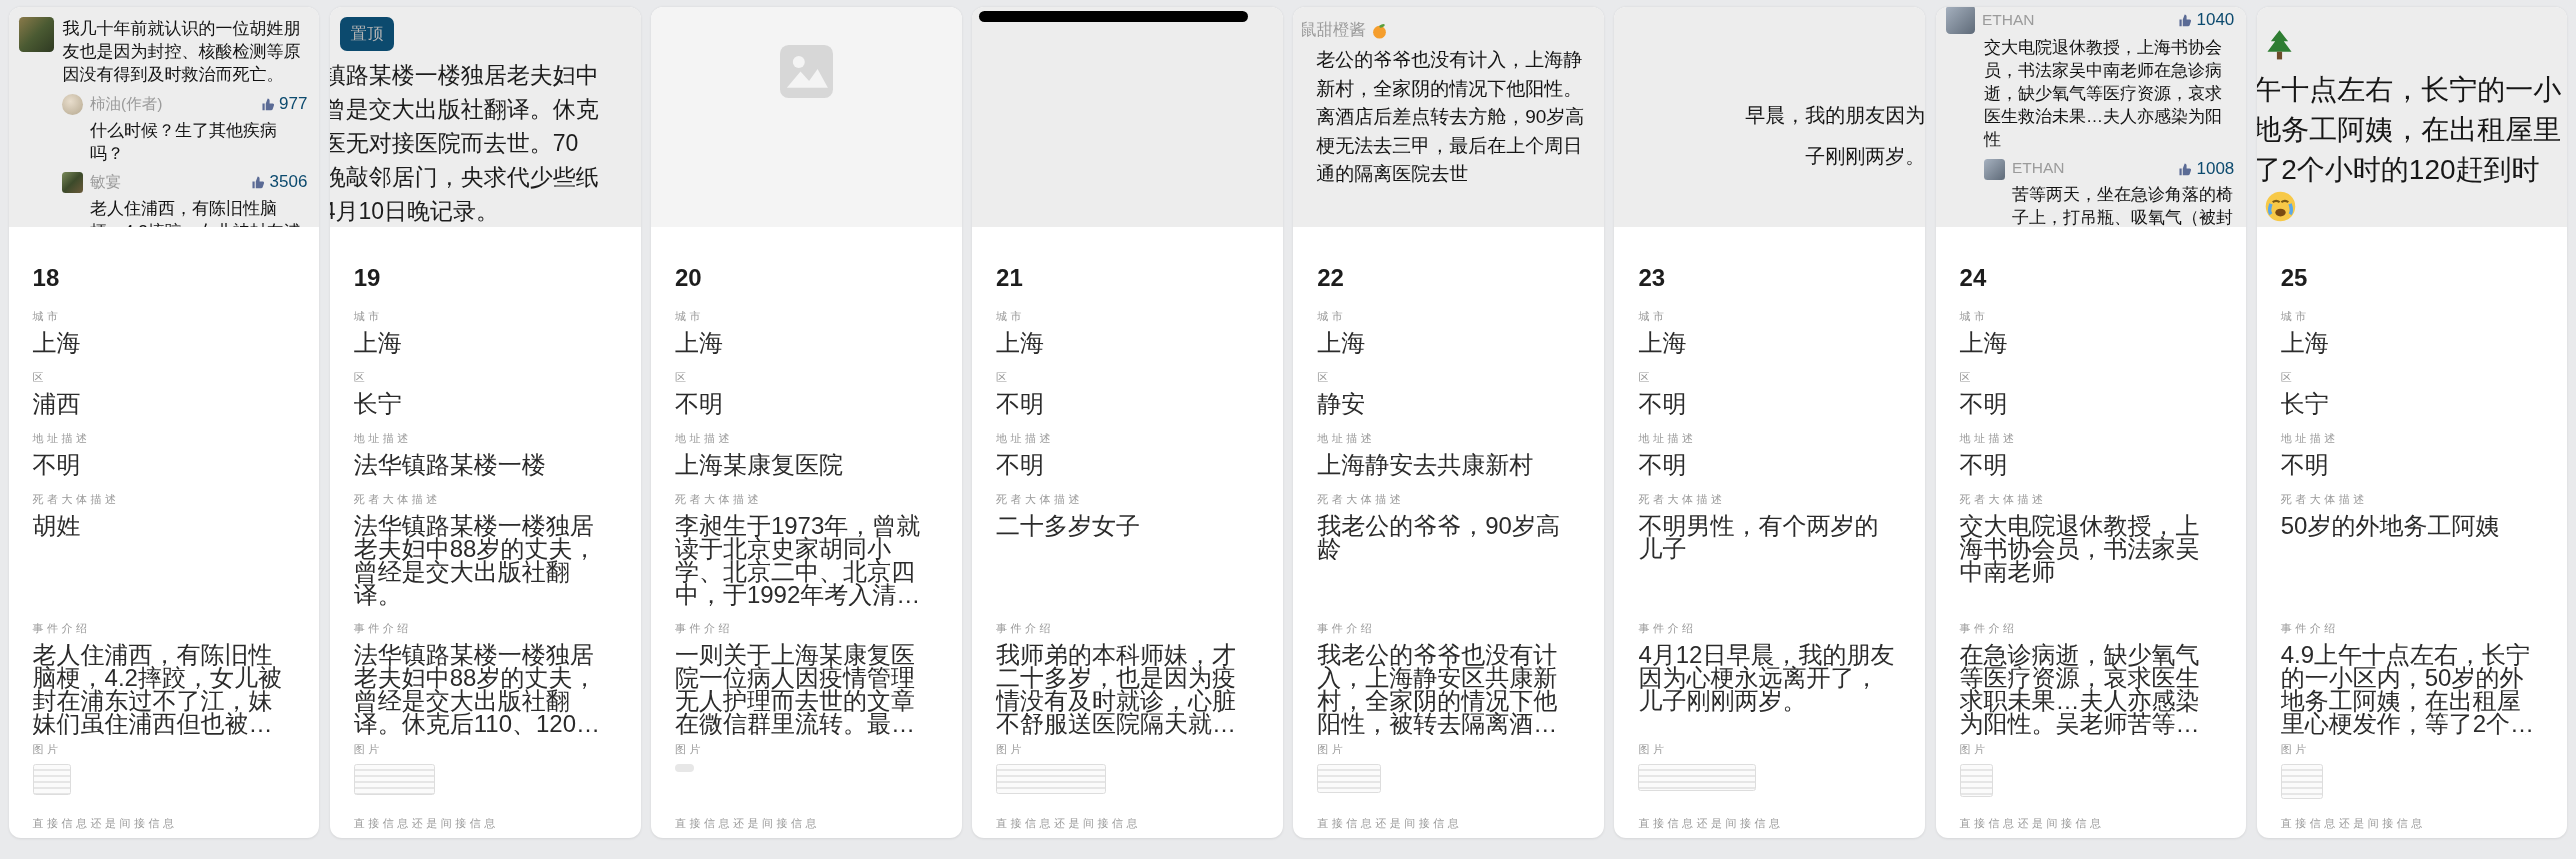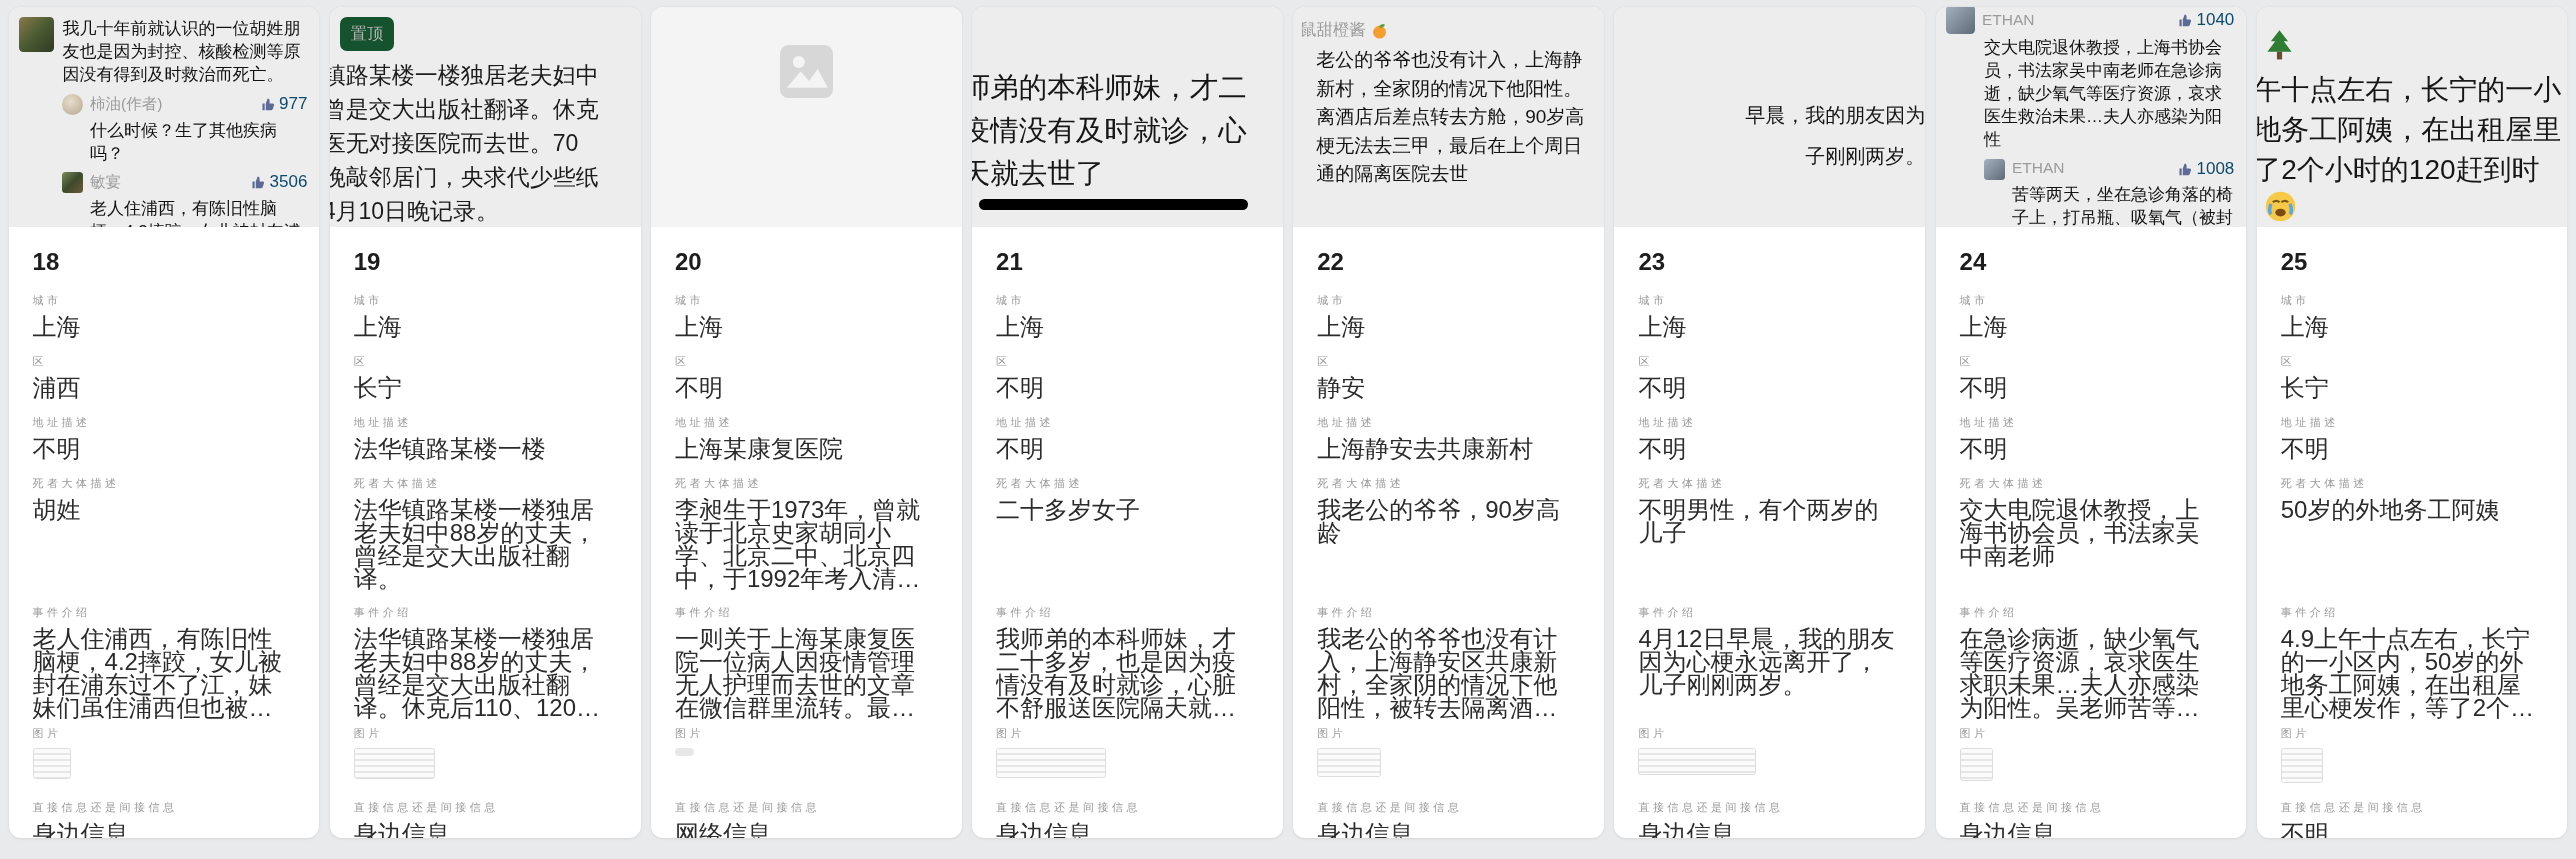--- a/index.html
+++ b/index.html
@@ -1,19 +1,19 @@
 <!DOCTYPE html>
 <html style="font-size:14px"><head>
 <meta charset="utf-8">
 <style>
   html,body{margin:0;padding:0;width:2576px;height:859px;overflow:hidden;
     background:#e9eaec;font-family:"Liberation Sans","DejaVu Sans",sans-serif;}
   .board{display:flex;gap:10.4px;padding:7px 8.6px;height:845px;box-sizing:border-box;}
   .card{flex:1 1 0;background:#fff;border-radius:12px;overflow:hidden;
-    box-shadow:0 0.9px 2.6px rgba(0,0,0,.09);display:flex;flex-direction:column;min-width:0;}
+    box-shadow:0 0.9px 2.6px rgba(0,0,0,.09);display:flex;flex-direction:column;min-width:0;gap:16px;}
   
   .shot{height:220px;flex:none;background:#ededed;overflow:hidden;position:relative;color:#141414;}
   .shot.light{background:#f4f4f4;}
   
   .wc{padding:10.4px 12px 0 10.4px;}
   .wc-main{display:flex;gap:8.6px;}
   .avatar{flex:none;border-radius:4.3px;}
   .av40{width:35px;height:35px;}
   .av34{width:29px;height:29px;}
   .av24{width:21px;height:21px;border-radius:3.5px;}
@@ -22,21 +22,21 @@
   .g3{background:linear-gradient(135deg,#7a8a5a,#3c4a2a,#6b5a3a);}
   .g4{background:linear-gradient(135deg,#a7b2c0,#5e6a78);}
   .wc-main-text{font-size:17px;line-height:23px;color:#121212;}
   .wc-comment{margin:7.8px 0 0 43px;}
   .wc-head{display:flex;align-items:flex-start;gap:7px;}
   .wc-name{font-size:15.5px;color:#9b9b9b;flex:1 1 auto;white-space:nowrap;overflow:hidden;}
   .wc-like{display:flex;align-items:center;gap:3.5px;font-size:17px;color:#0c4a6e;flex:none;}
   .wc-text{font-size:17px;line-height:23px;color:#121212;margin:3.5px 0 0 28px;}
   .wc24-header{display:flex;align-items:center;gap:7px;margin-top:-12px;}
   
-  .pin-badge{display:inline-block;margin:10.4px 0 7px 10.4px;padding:6px 10.4px;background:#14532d;
+  .pin-badge{display:inline-block;margin:10.4px 0 7px 10.4px;padding:6px 10.4px;background:#0c4a6e;
     border-radius:7px;font-size:16.4px;color:#b4b4b4;}
   .pin-text{font-size:23px;line-height:34px;color:#1c1c1c;margin-left:-7px;white-space:nowrap;}
   
   .ph-wrap{display:flex;justify-content:center;padding-top:38px;}
   
   .big-text{font-size:28.5px;line-height:43px;color:#161616;margin-left:-10.4px;white-space:nowrap;}
   .bt21{padding-top:59px;}
   .bt23{padding-top:88px;font-size:20px;line-height:41px;text-align:right;}
   .redact-bar{height:11.2px;width:269px;background:#000;border-radius:6px;margin:3.5px 0 0 7px;}
   
@@ -224,25 +224,20 @@
         </div>
       <div class="field">
           <div class="f-label">直接信息还是间接信息</div>
           <div class="f-value">网络信息</div>
         </div>
     </div>
   </div>
 
   <div class="card">
     <div class="shot">
-      <div class="big-text bt21">
-        <div>师弟的本科师妹，才二</div>
-        <div>疫情没有及时就诊，心</div>
-        <div>天就去世了</div>
-      </div>
       <div class="redact-bar"></div>
     </div>
     <div class="card-body">
       <div class="num">21</div>
       <div class="field f-sm">
           <div class="f-label">城市</div>
           <div class="f-value">上海</div>
         </div>
       <div class="field f-sm">
           <div class="f-label">区</div>

